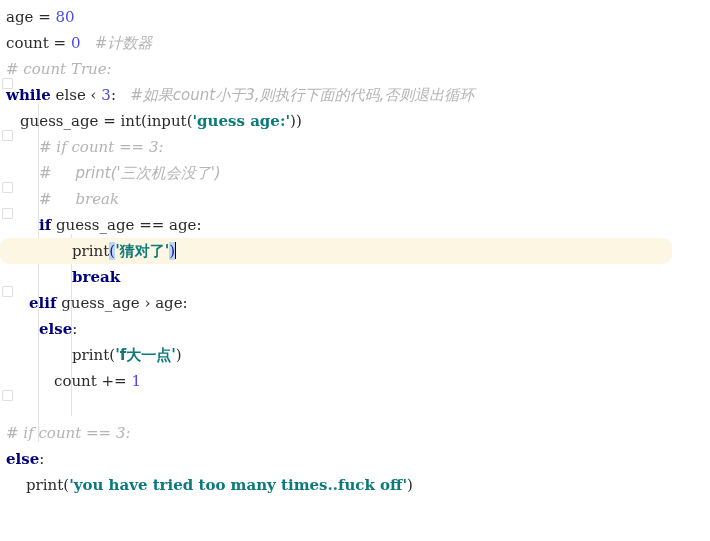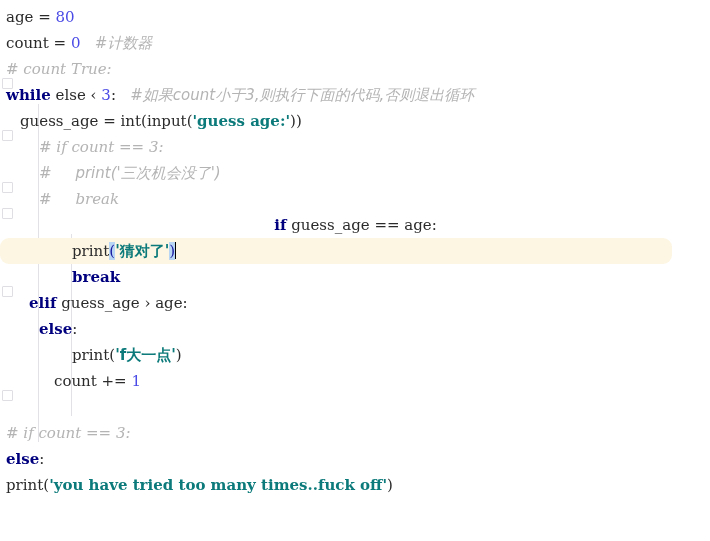--- a/index.html
+++ b/index.html
@@ -107,29 +107,29 @@
     </div>
   <div class="code">
       <div class="line" style="padding-left: 6px;"><span class="plain">age = </span><span class="num">80</span></div>
       <div class="line" style="padding-left: 6px;"><span class="plain">count = </span><span class="num">0</span><span class="plain">   </span><span class="cmt cn">#计数器</span></div>
       <div class="line" style="padding-left: 6px;"><span class="cmt"># count True:</span></div>
       <div class="line" style="padding-left: 6px;"><span class="kw">while</span><span class="plain"> else </span><span class="plain">‹</span><span class="plain"> </span><span class="num">3</span><span class="plain">:   </span><span class="cmt cn">#如果count小于3,则执行下面的代码,否则退出循环</span></div>
       <div class="line" style="padding-left: 20px;"><span class="plain">guess_age = int(input(</span><span class="str">'guess age:'</span><span class="plain">))</span></div>
       <div class="line" style="padding-left: 39px;"><span class="cmt"># if count == 3:</span></div>
       <div class="line" style="padding-left: 39px;"><span class="cmt cn">#     print('三次机会没了')</span></div>
       <div class="line" style="padding-left: 39px;"><span class="cmt">#     break</span></div>
-      <div class="line" style="padding-left: 39px; text-align: center;"><span class="kw">if</span><span class="plain"> guess_age == age:</span></div>
+      <div class="line" style="padding-left: 39px;"><span class="kw">if</span><span class="plain"> guess_age == age:</span></div>
       <div class="line current" style="padding-left: 72px;"><span class="plain">print</span><span class="paren-hl">(</span><span class="str cn">'猜对了'</span><span class="paren-hl">)</span><span class="caret"></span></div>
       <div class="line" style="padding-left: 72px;"><span class="kw">break</span></div>
       <div class="line" style="padding-left: 29px;"><span class="kw">elif</span><span class="plain"> guess_age </span><span class="plain">›</span><span class="plain"> age:</span></div>
       <div class="line" style="padding-left: 39px;"><span class="kw">else</span><span class="plain">:</span></div>
       <div class="line" style="padding-left: 72px;"><span class="plain">print(</span><span class="str cn">'f大一点'</span><span class="plain">)</span></div>
       <div class="line" style="padding-left: 54px;"><span class="plain">count += </span><span class="num">1</span></div>
       <div class="line" style="padding-left: 6px;">&nbsp;</div>
       <div class="line" style="padding-left: 6px;"><span class="cmt"># if count == 3:</span></div>
       <div class="line" style="padding-left: 6px;"><span class="kw">else</span><span class="plain">:</span></div>
-      <div class="line" style=""><span class="plain">print(</span><span class="str">'you have tried too many times..fuck off'</span><span class="plain">)</span></div>
+      <div class="line" style=" margin-left: 20px;"><span class="plain">print(</span><span class="str">'you have tried too many times..fuck off'</span><span class="plain">)</span></div>
     </div>
 <div class="indent-guide" style="left: 38px; top: 104px; height: 338px;"></div>
     <div class="indent-guide" style="left: 71px; top: 234px; height: 78px;"></div>
     <div class="indent-guide" style="left: 71px; top: 312px; height: 52px;"></div>
     <div class="indent-guide" style="left: 71px; top: 364px; height: 52px;"></div>
   </div>
 
 </body></html>

